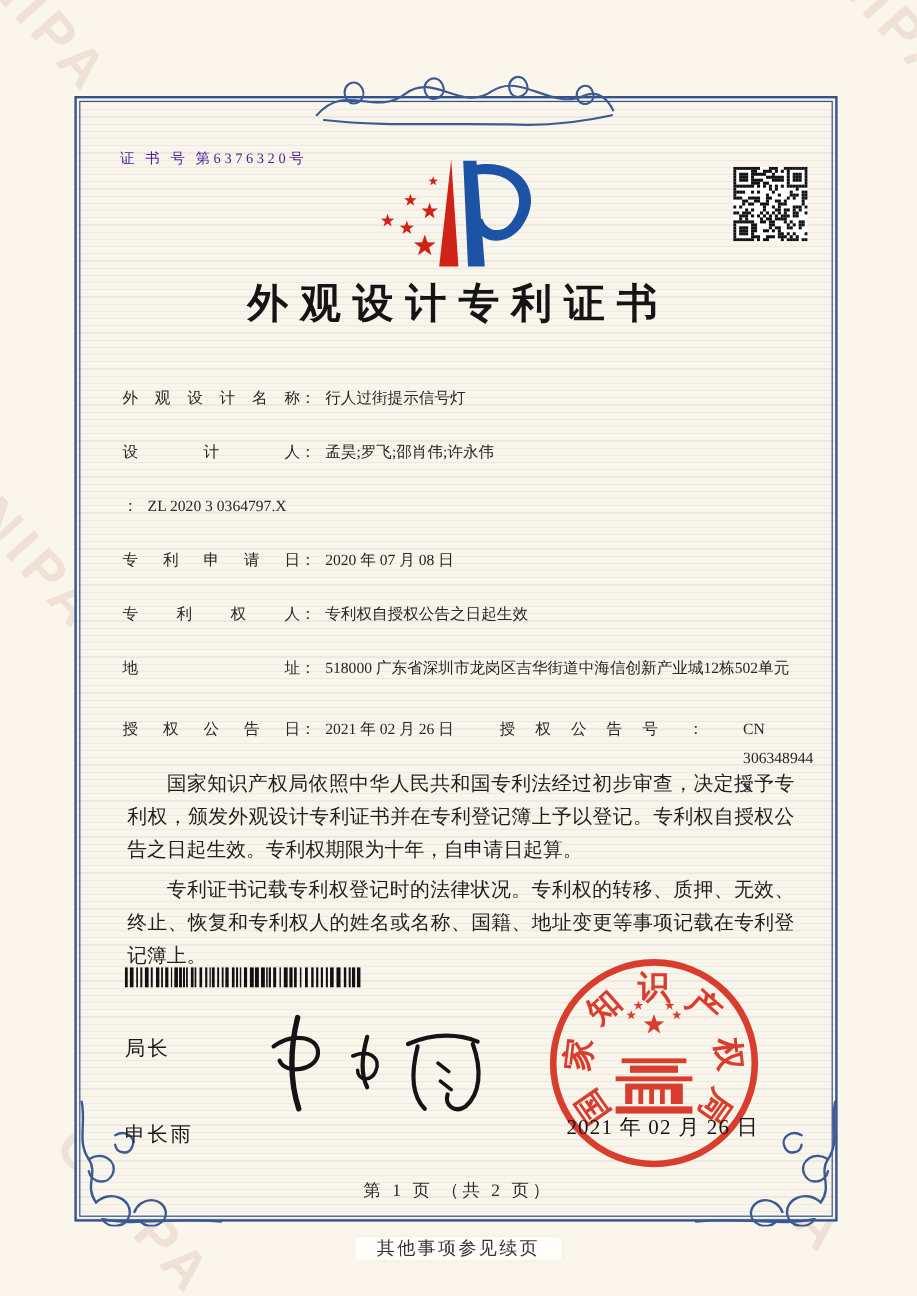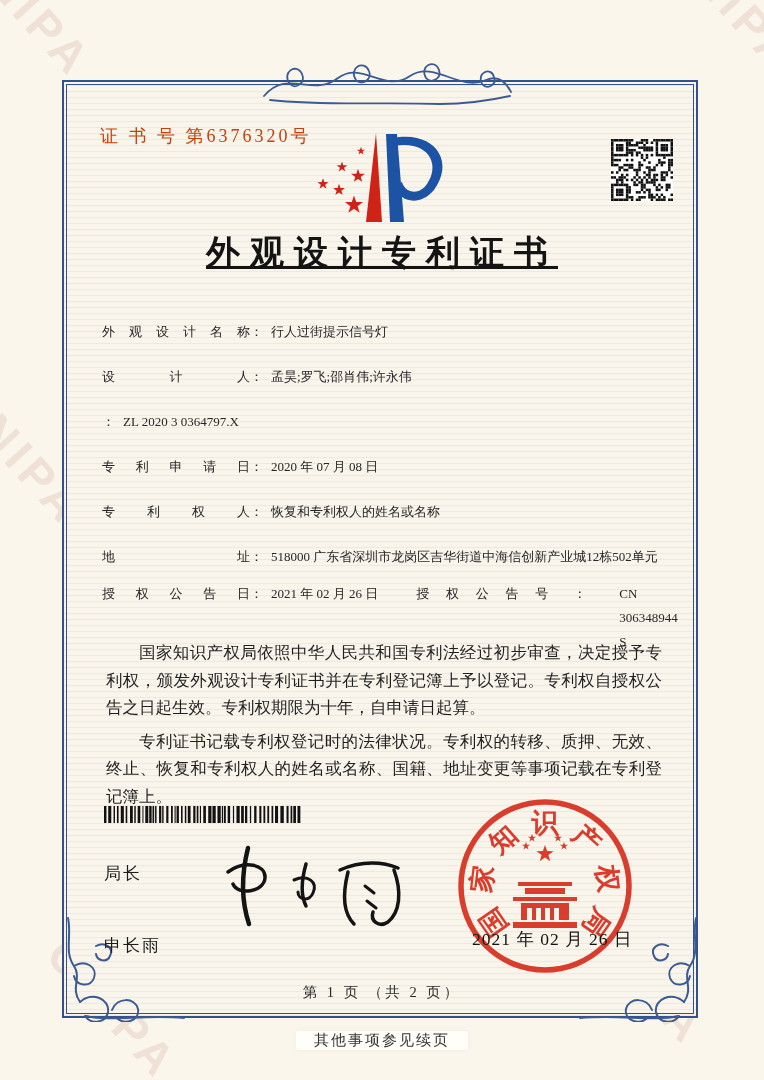--- a/index.html
+++ b/index.html
@@ -30,33 +30,33 @@
         rgba(0,0,0,0) 1px, rgba(0,0,0,0) 6px),
       #faf5ea;
   }
   .frame-inner{
     position:absolute;inset:2px;border:1px solid #31528b;
   }
   .flourish{position:absolute;pointer-events:none;}
   
   .cert-no{
     position:absolute;left:100px;top:124px;
-    font-size:18px;letter-spacing:3px;color:#c2410c;text-align:center;
+    font-size:12px;letter-spacing:3px;color:#4c1d95;text-align:center;
   }
   .logo{position:absolute;left:298px;top:128px;}
   .qr{position:absolute;left:611px;top:139px;}
   .doc-title{
     position:absolute;left:0;top:230px;width:764px;
     text-align:center;font-size:34px;font-weight:bold;
-    letter-spacing:10px;color:#141414;text-decoration:underline;
+    letter-spacing:10px;color:#141414;
   }
   
   .fields{position:absolute;left:102px;top:320px;width:566px;font-size:13px;color:#262626;}
   .frow{display:flex;align-items:flex-start;line-height:24px;margin-bottom:21px;}
-  .frow.addr{margin-bottom:14px;line-height:23px;}
+  .frow.addr{margin-bottom:28px;line-height:23px;}
   .flabel{
     display:inline-block;width:148px;flex:0 0 148px;
     text-align:justify;text-align-last:justify;
   }
   .fcolon{flex:0 0 auto;}
   .fvalue{margin-left:8px;flex:1;}
   .grant-row{display:flex;line-height:24px;}
   .grant-no{margin-left:38px;display:flex;gap:25px;}
   .flabel2{display:inline-block;width:132px;text-align:justify;text-align-last:justify;}
   
@@ -480,21 +480,21 @@
       <span class="fvalue">ZL 2020 3 0364797.X</span>
     </div>
     <div class="frow">
       <span class="flabel">专利申请日</span>
         <span class="fcolon">：</span>
       <span class="fvalue">2020 年 07 月 08 日</span>
     </div>
     <div class="frow">
       <span class="flabel">专利权人</span>
         <span class="fcolon">：</span>
-      <span class="fvalue">恢复和专利权人的姓名或名称</span>
+      <span class="fvalue">专利权自授权公告之日起生效</span>
     </div>
     <div class="frow addr">
       <span class="flabel">地址</span>
         <span class="fcolon">：</span>
       <span class="fvalue" style="max-width:398px;">518000 广东省深圳市龙岗区吉华街道中海信创新产业城12栋502单元</span>
     </div>
     <div class="grant-row">
       <span class="flabel">授权公告日</span>
         <span class="fcolon">：</span>
       <span class="fvalue" style="flex:0 0 auto;">2021 年 02 月 26 日</span>

